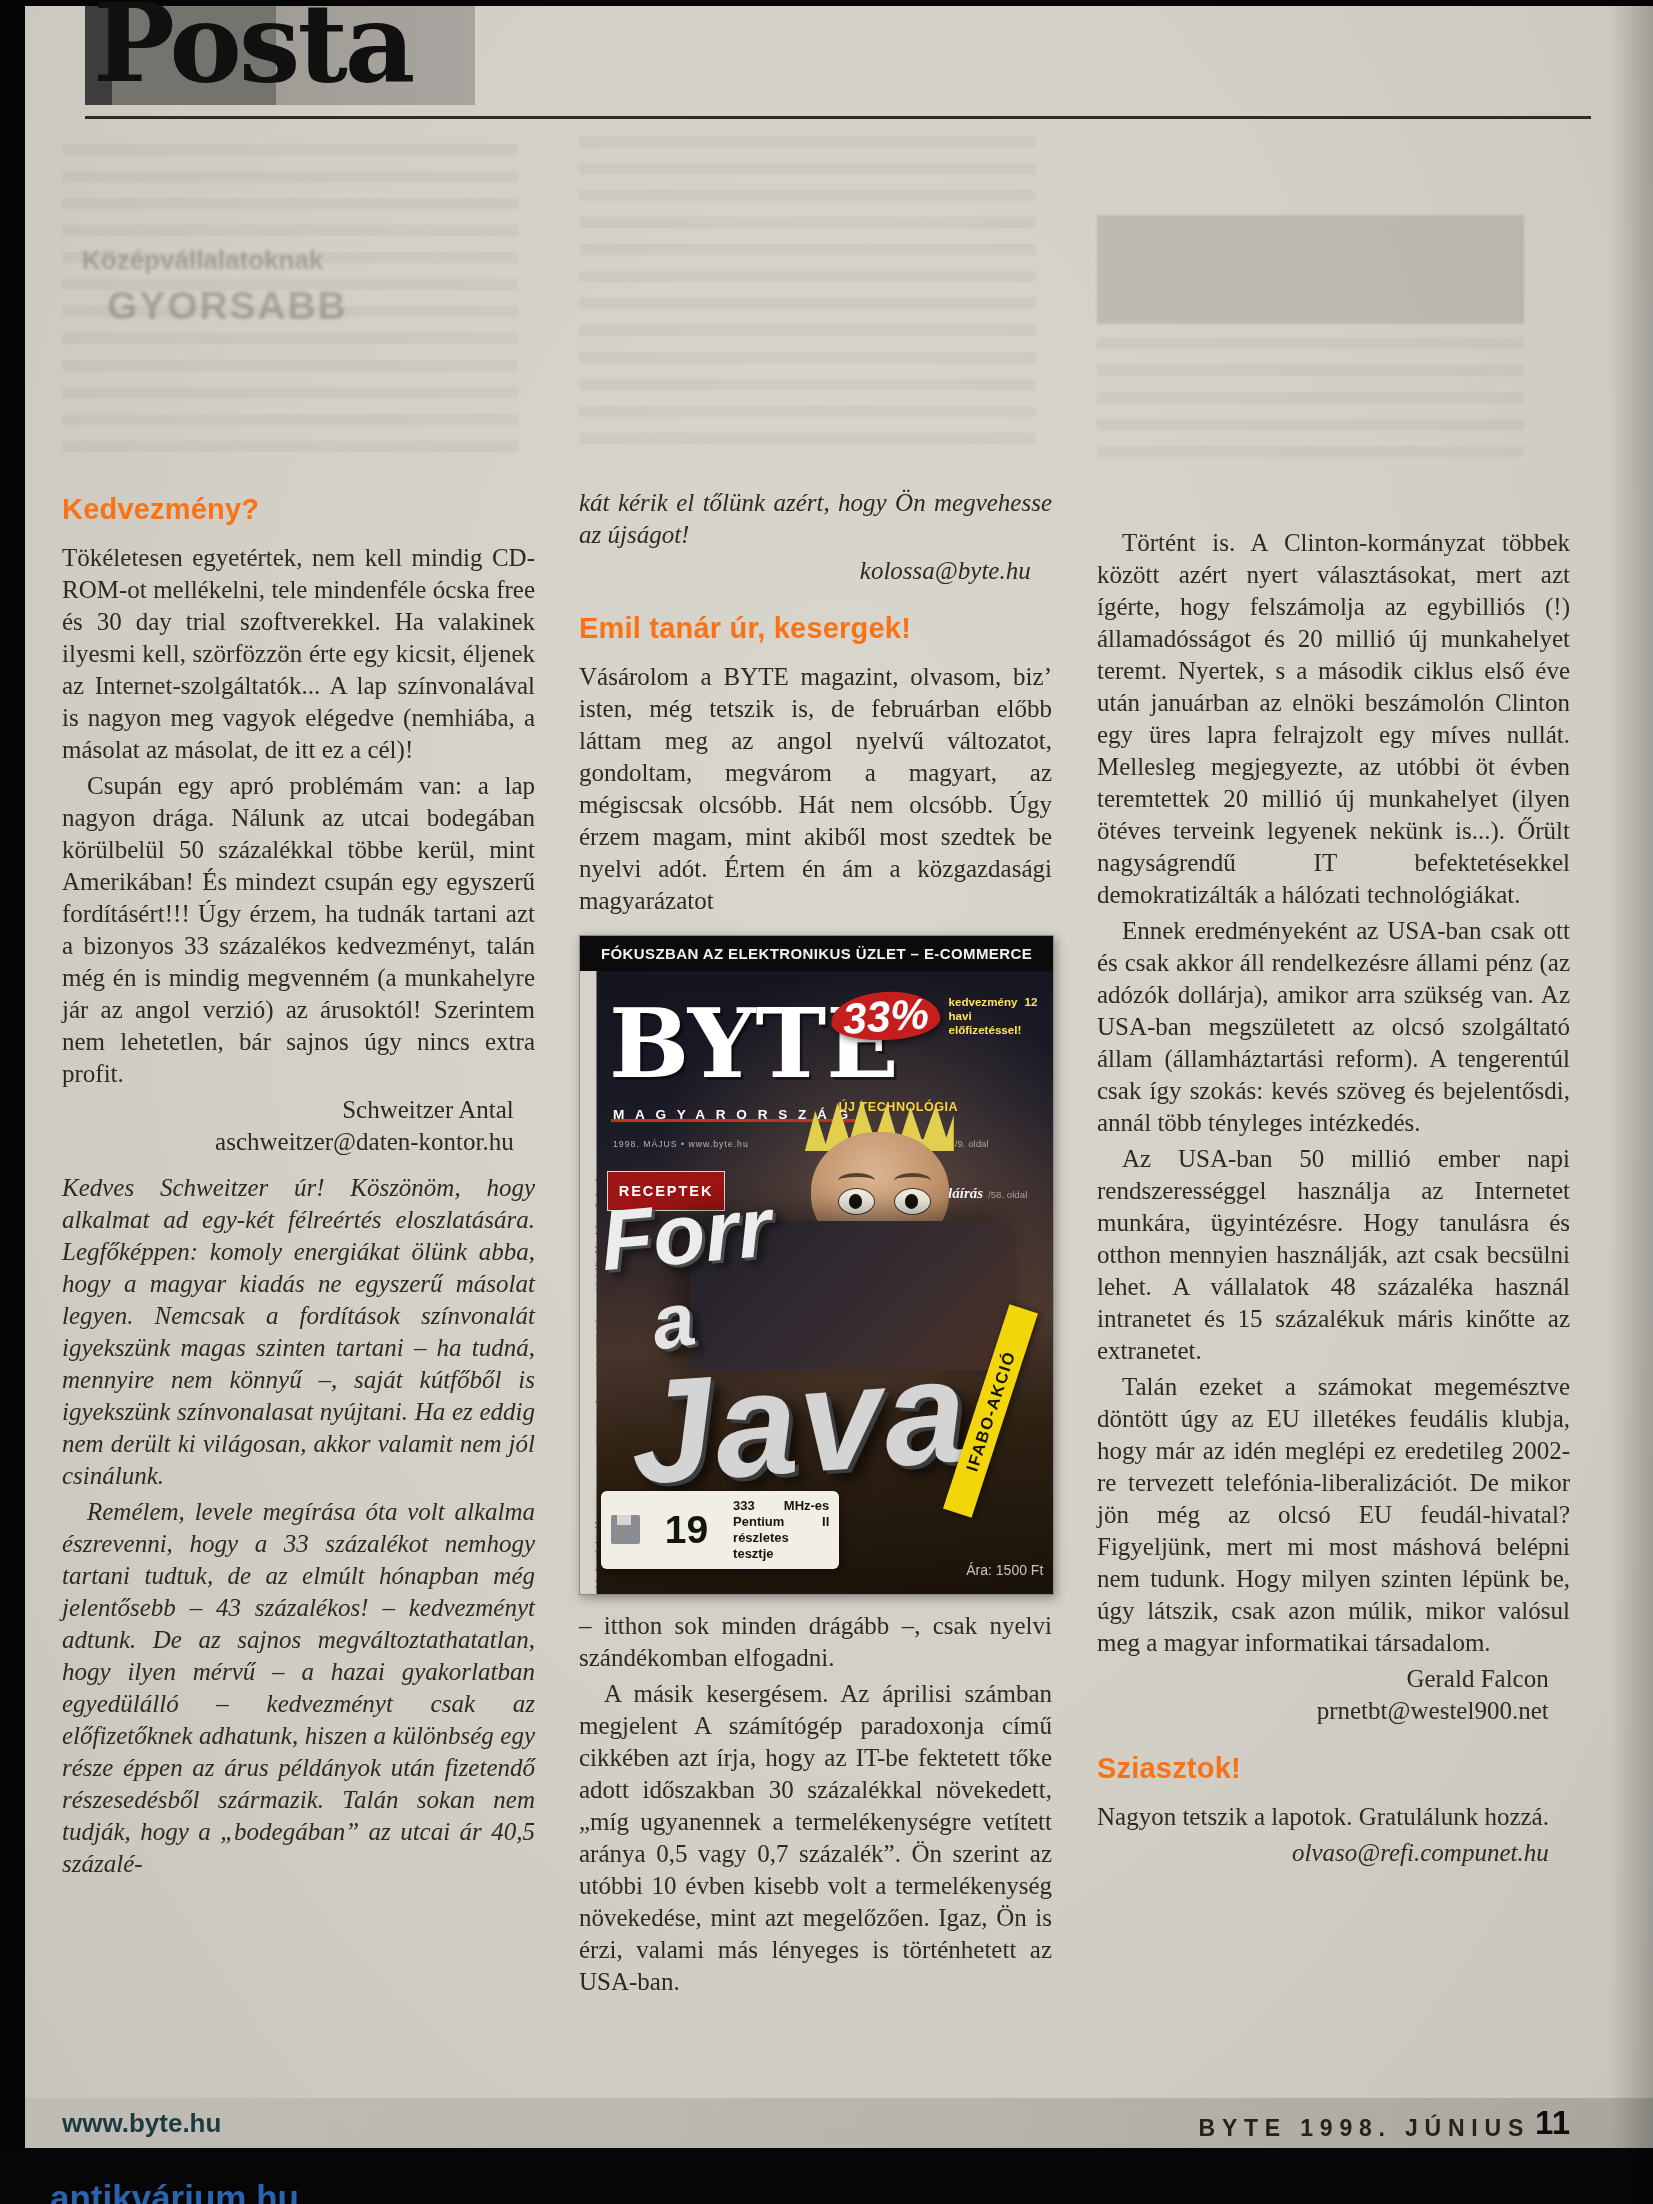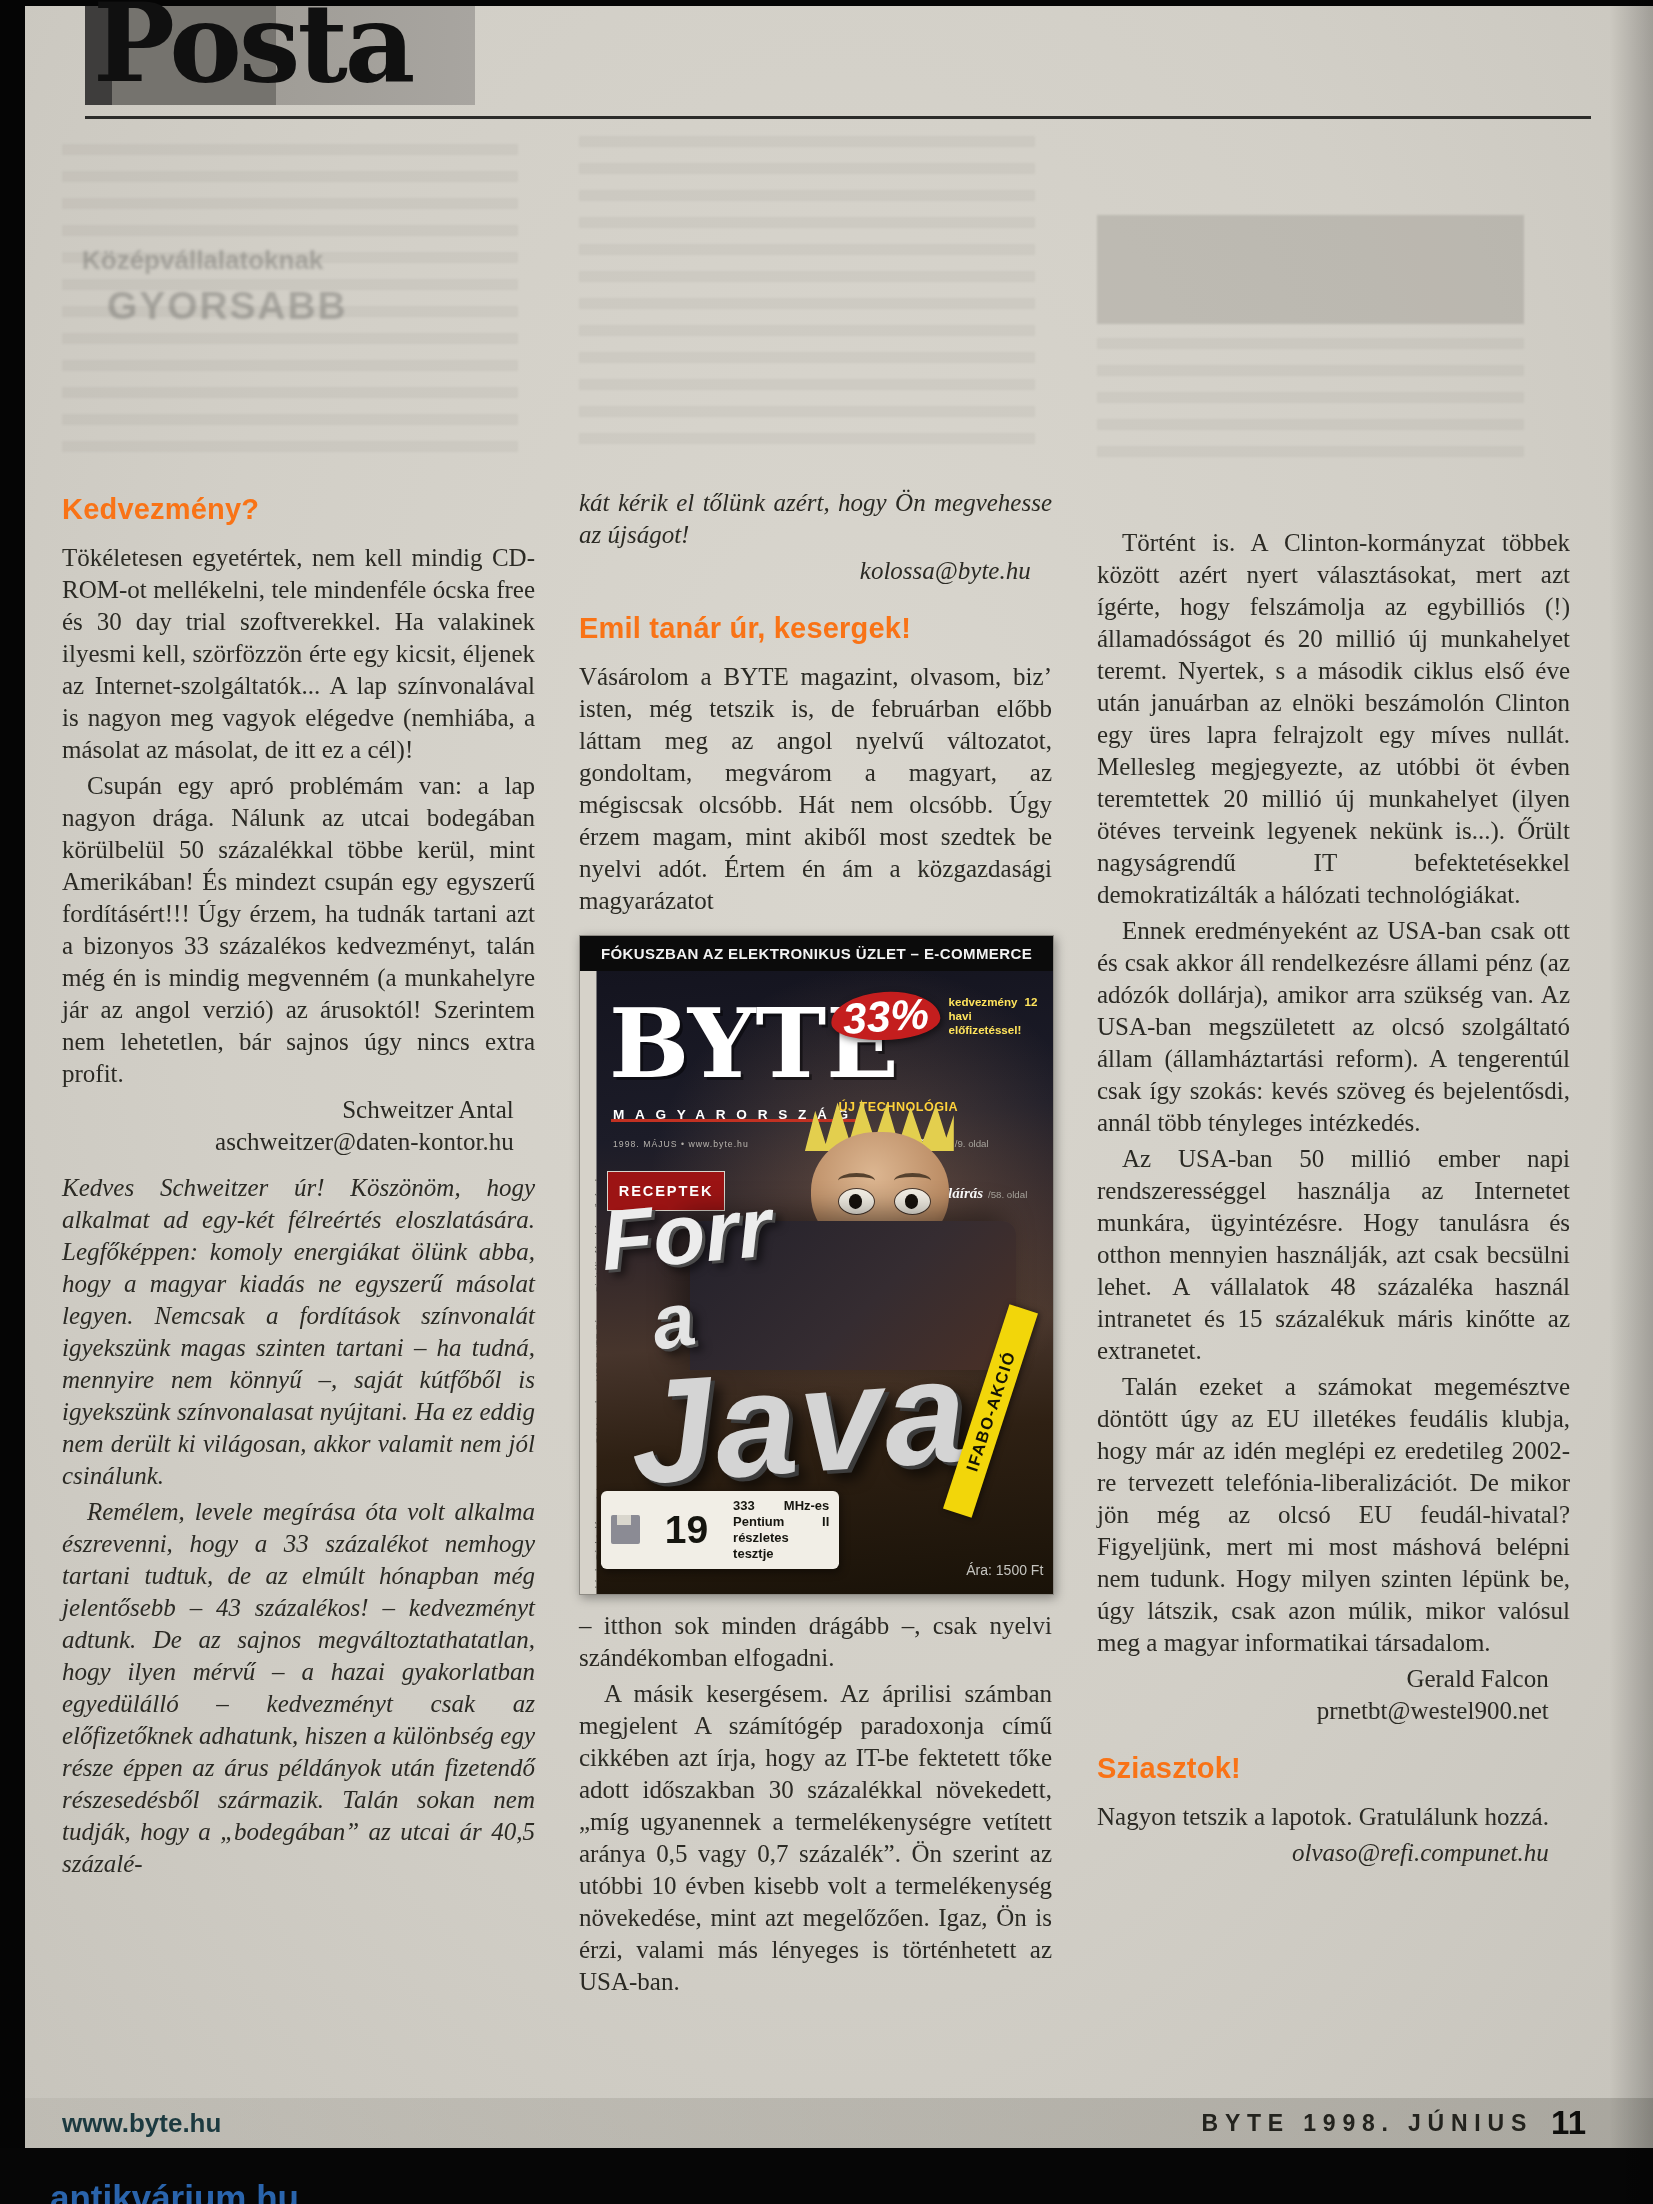--- a/index.html
+++ b/index.html
@@ -115,21 +115,21 @@
   .p19{font-family:"Liberation Sans",sans-serif;font-weight:900;font-size:39px;color:#15150f;}
   .ptext{font-family:"Liberation Sans",sans-serif;font-weight:700;font-size:13px;line-height:1.22;color:#15150f;}
   .price{position:absolute;right:9.7px;bottom:7.8px;color:#d8d8d4;font-family:"Liberation Sans",sans-serif;
        font-size:14px;text-align:right;opacity:.9;}
 
   
   .footer-band{position:absolute;left:25px;right:0;top:2098px;height:50px;
        background:linear-gradient(90deg, rgba(150,148,140,.18), rgba(138,136,128,.5));}
   .footer-url{position:absolute;left:62px;top:2108px;font-family:"Liberation Sans",sans-serif;
        font-weight:700;font-size:26px;color:#1c3a40;}
-  .footer-right{position:absolute;right:68px;top:2104px;display:flex;align-items:center;gap:18px;}
+  .footer-right{position:absolute;right:84px;top:2104px;display:flex;align-items:flex-end;gap:5px;}
   .footer-issue{font-family:"Liberation Sans",sans-serif;font-weight:700;font-size:23px;letter-spacing:6.8px;color:#23231e;}
   .footer-page{font-family:"Liberation Sans",sans-serif;font-weight:900;font-size:33px;color:#0e0e0c;}
   .bottom-band{position:absolute;left:0;right:0;top:2148px;height:56px;background:#060606;}
   .watermark{position:absolute;left:50px;top:2178px;font-family:"Liberation Sans",sans-serif;
        font-weight:700;font-size:35px;color:#2f6fbe;opacity:.9;}
 </style>
 </head>
 <body>
 
 <div class="page">

